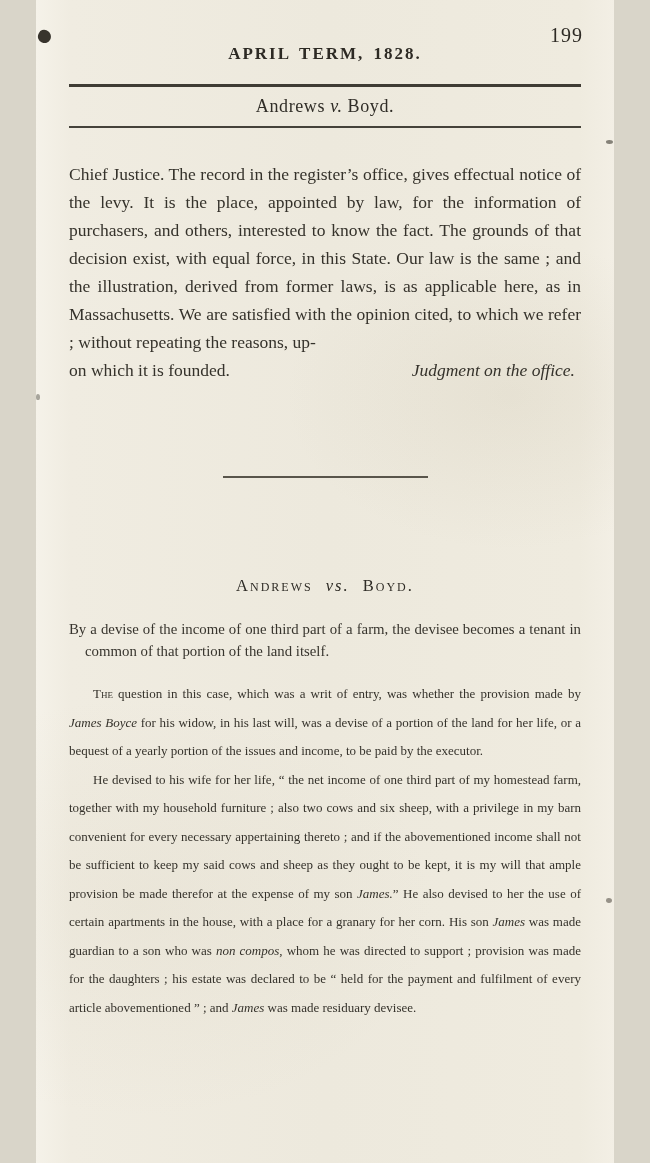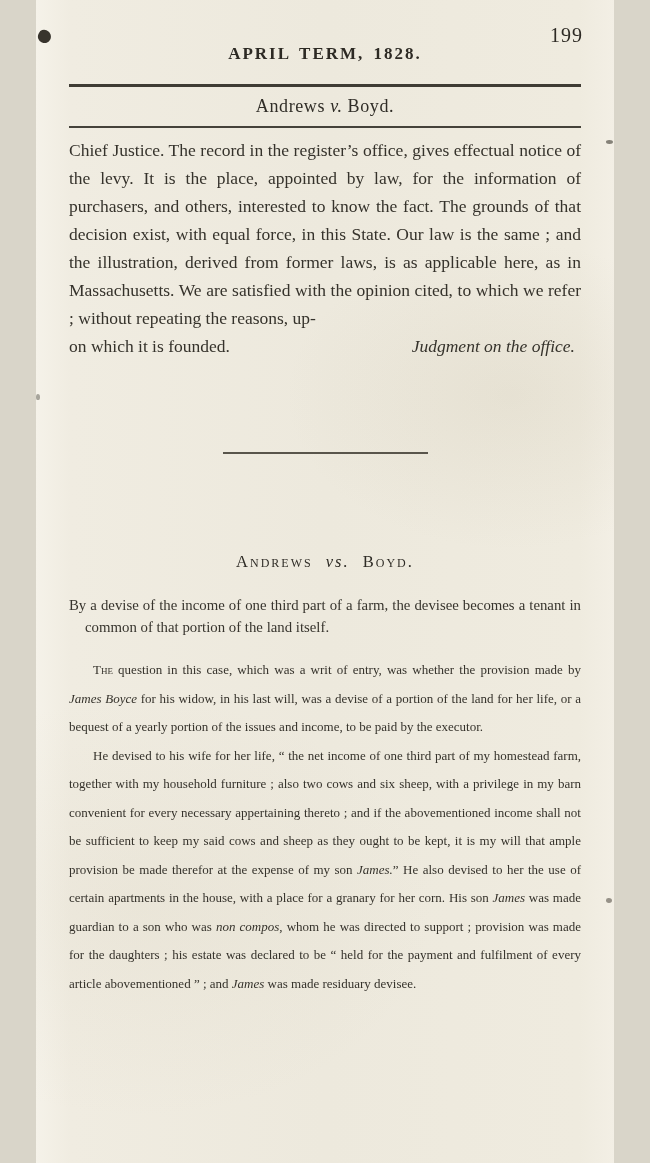--- a/index.html
+++ b/index.html
@@ -23,21 +23,21 @@
   .running-head { position:relative; padding-top:44px; text-align:center; }
   .term { font-weight:bold; font-size:17px; letter-spacing:2px; word-spacing:3px; color:#2d2a24; }
   .pageno { position:absolute; right:-2px; top:24px; font-size:20px; letter-spacing:1px; color:#2d2a24; }
 
   .rule-thick { border-top:3px solid #3f3c34; margin-top:20px; }
   .rule-thin  { border-top:2px solid #45423a; margin-top:9px; }
 
   .running-title { margin-top:9px; text-align:center; font-size:18px; letter-spacing:.6px; color:#302d27; }
 
   .opinion-body {
-    margin-top:8px;
+    margin-top:32px;
     font-size:17.5px; line-height:28px;
     text-align:justify;
   }
   .opinion-last-line {
     display:flex; justify-content:space-between;
     font-size:17.5px; line-height:28px;
     padding-right:6px;
   }
 
   .section-divider { width:205px; margin:92px auto 0; border-top:2px solid #59554b; }

